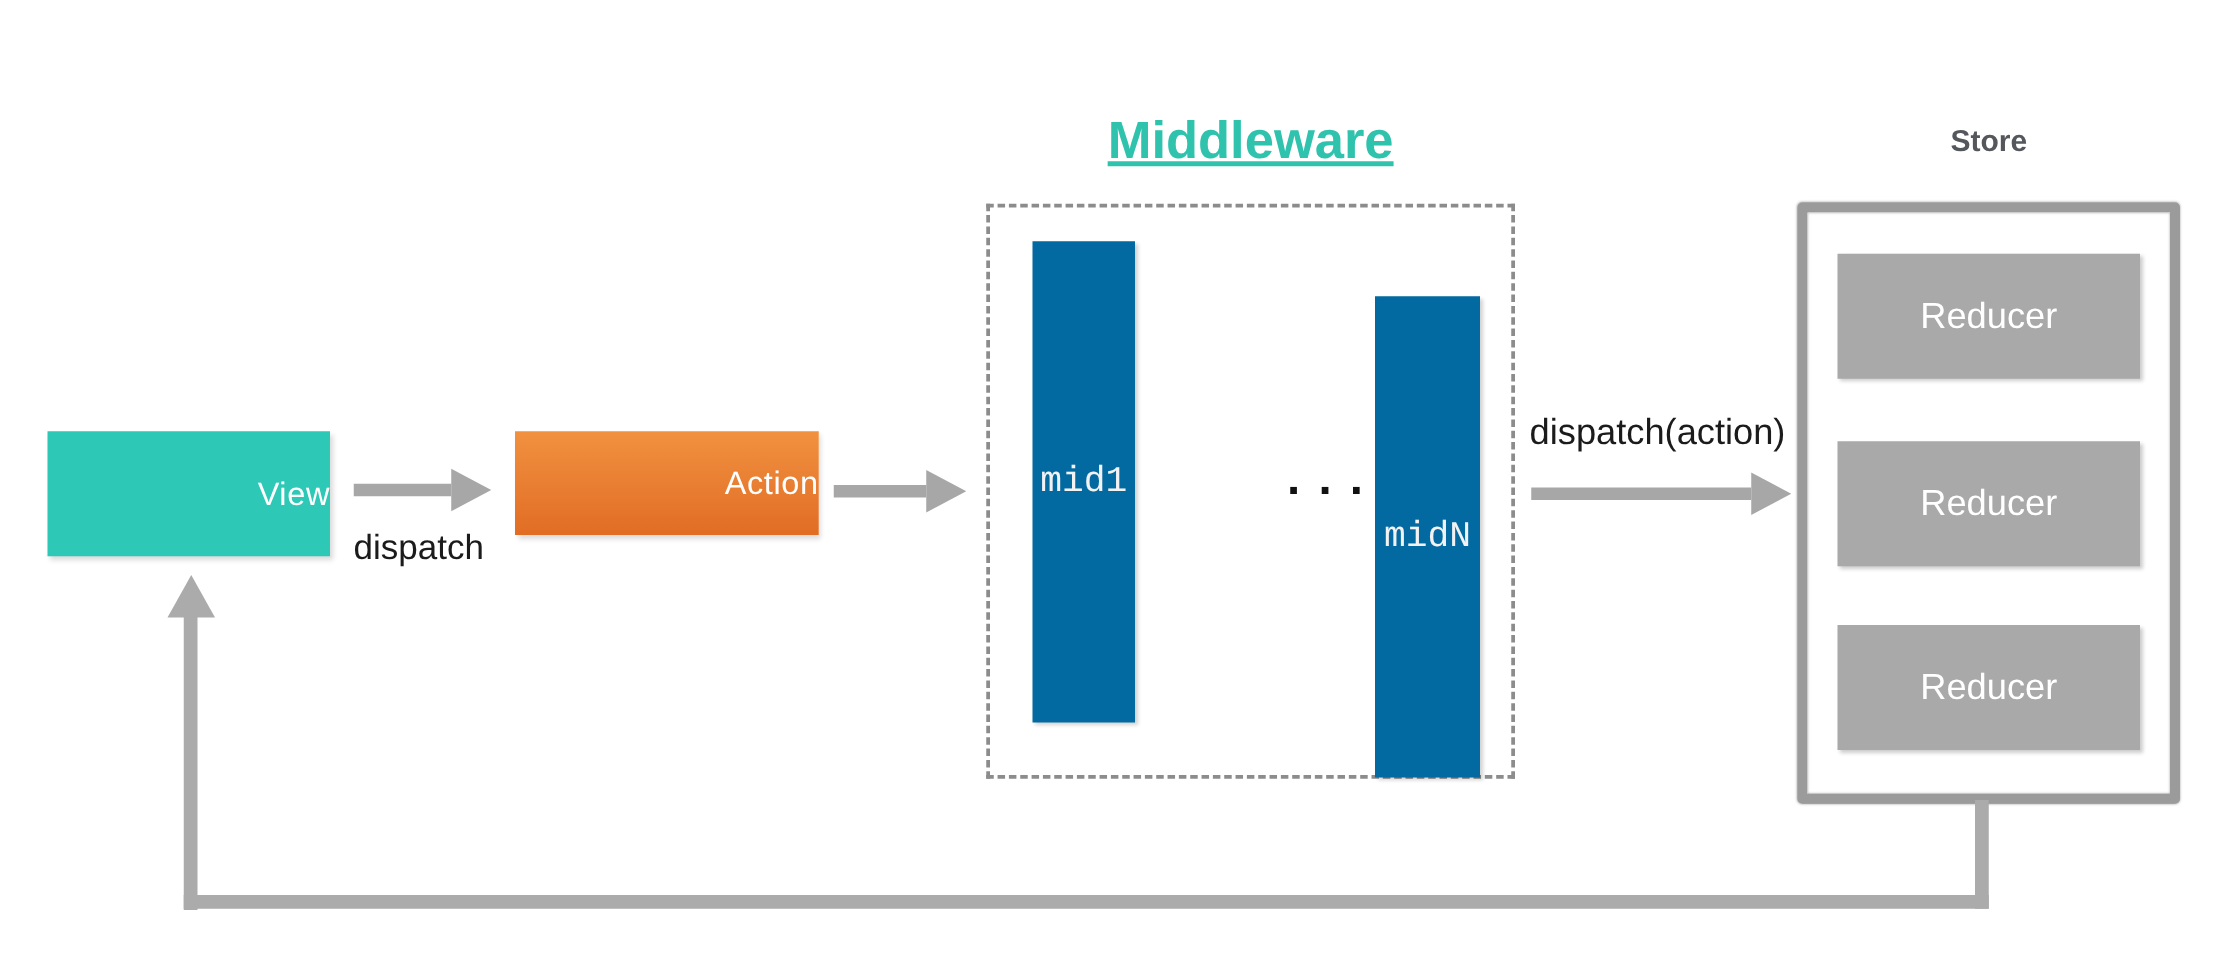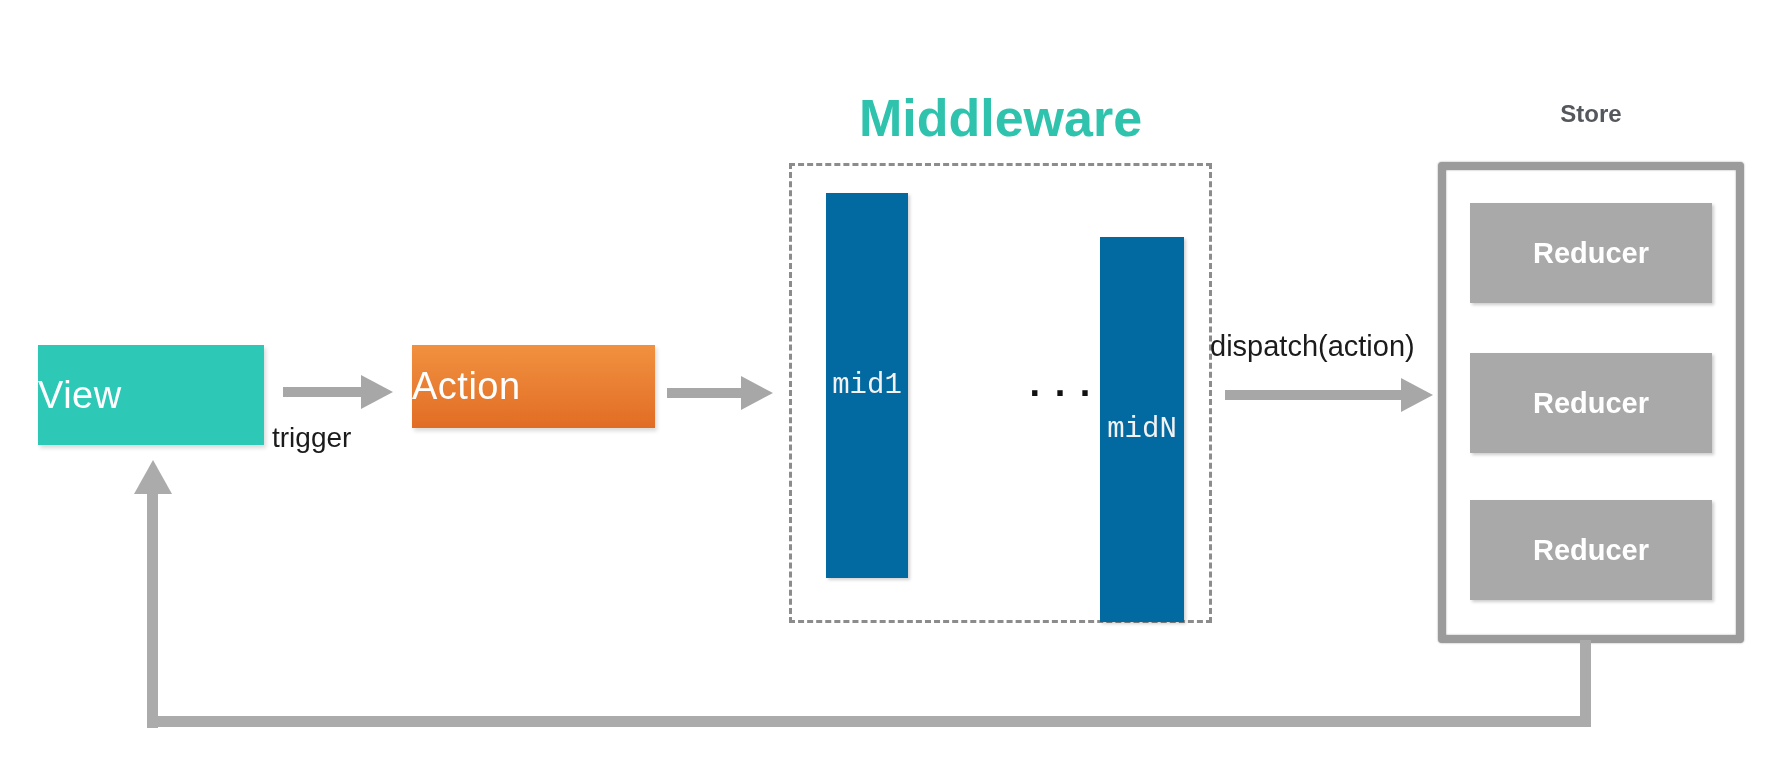--- a/index.html
+++ b/index.html
@@ -8,40 +8,40 @@
     width: 1774px;
     height: 776px;
     background: #ffffff;
     overflow: hidden;
     font-family: "Liberation Sans", "DejaVu Sans", sans-serif;
   }
   .abs { position: absolute; }
 
   
   .node {
-    display: flex; align-items: center; justify-content: flex-start;
-    color: #ffffff; font-size: 38px; font-weight: 300;
+    display: flex; align-items: center; justify-content: flex-end;
+    color: #ffffff; font-size: 26px; font-weight: 300;
     letter-spacing: 0.5px;
   }
   .view-box {
     left: 38px; top: 345px; width: 226px; height: 100px;
     background: #2EC8B6;
     box-shadow: 2px 3px 4px rgba(0,0,0,0.15);
   }
   .action-box {
     left: 412px; top: 345px; width: 243px; height: 83px;
     background: linear-gradient(180deg, #F19140 0%, #E16D24 100%);
     box-shadow: 2px 3px 4px rgba(0,0,0,0.15);
   }
 
   
   .mw-title {
     left: 789px; top: 88px; width: 423px;
     text-align: center;
-    color: #2FC3AD; font-size: 52px; font-weight: 700;
+    color: #2FC3AD; font-size: 42px; font-weight: 700; text-decoration: underline;
   }
   .mw-box {
     left: 789px; top: 163px; width: 423px; height: 460px;
     border: 3px dashed #8C8C8C;
     box-sizing: border-box;
     background: transparent;
   }
   .mid-bar {
     position: absolute;
     top: 27px; width: 82px; height: 385px;
@@ -72,29 +72,30 @@
     box-sizing: border-box;
     box-shadow: 0 0 2px #9b9b9b, inset 0 0 2px #9b9b9b;
     background: #ffffff;
   }
   .reducer {
     position: absolute;
     left: 24px; width: 242px; height: 100px;
     background: #A9A9A9;
     box-shadow: 2px 2px 3px rgba(0,0,0,0.2);
     display: flex; align-items: center; justify-content: center;
-    color: #ffffff; font-size: 29px; font-weight: 700;
+    color: #ffffff; font-size: 29px; font-weight: 400;
   }
   .reducer.r1 { top: 33px; }
   .reducer.r2 { top: 183px; }
   .reducer.r3 { top: 330px; }
 
   
   .edge-label {
     color: #1B1B1B; font-size: 28px; font-weight: 400;
+    text-align: center;
   }
   .trigger-label { left: 272px; top: 422px; width: 126px; }
   .dispatch-label { left: 1210px; top: 330px; width: 232px; font-size: 29px; }
 
   
   .hline { background: #A7A7A7; height: 10px; }
   .vline { background: #ABABAB; width: 11px; }
   .head-right {
     width: 0; height: 0;
     border-top: 17px solid transparent;
@@ -122,21 +123,21 @@
 <body>
 
 <div class="canvas">
 
   <div class="abs node view-box">
     <span>View</span>
   </div>
 
   <div class="abs hline a1-line"></div>
   <div class="abs head-right a1-head"></div>
-  <div class="abs edge-label trigger-label">trigger</div>
+  <div class="abs edge-label trigger-label">dispatch</div>
 
   <div class="abs node action-box">
     <span>Action</span>
   </div>
 
   <div class="abs hline a2-line"></div>
   <div class="abs head-right a2-head"></div>
 
   <div class="abs mw-title">Middleware</div>
   <div class="abs mw-box">

